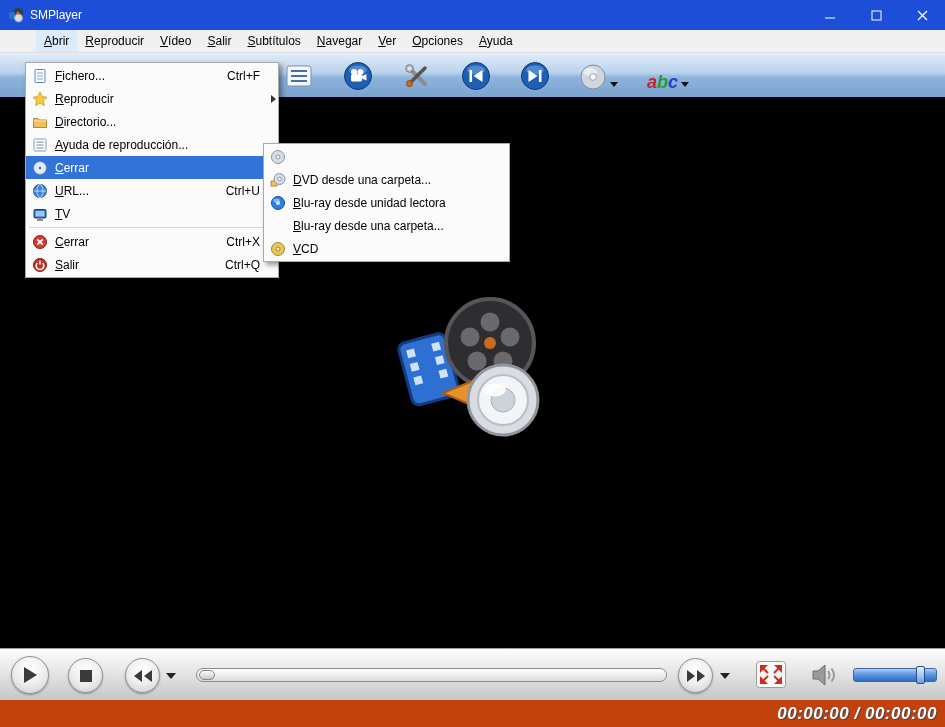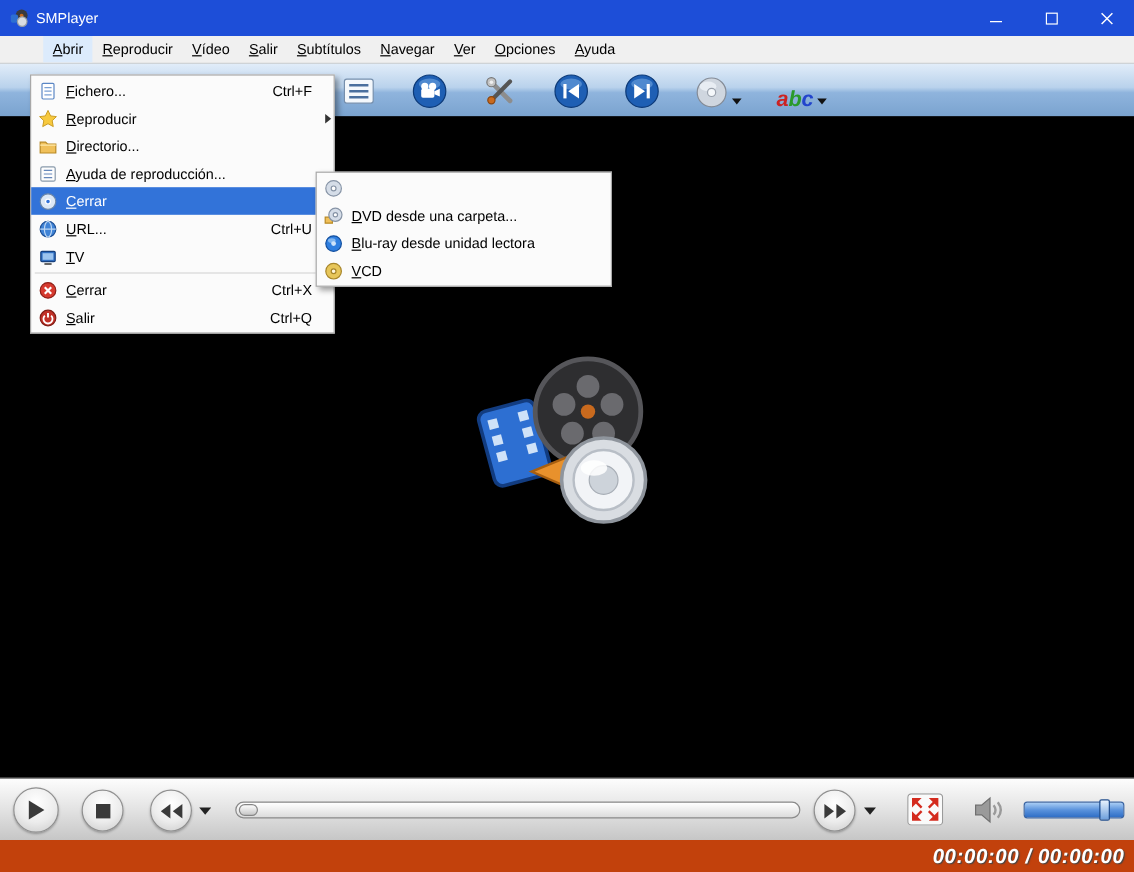--- a/index.html
+++ b/index.html
@@ -424,20 +424,24 @@
       <span class="mi-icon">
           <svg width="16" height="16">
             <circle cx="8" cy="8" r="6.5" fill="#2f7fe0" stroke="#134f9e"></circle>
             <ellipse cx="6.5" cy="5.5" rx="3.2" ry="2" fill="#8fc0f2" opacity="0.85"></ellipse>
             <circle cx="8" cy="8" r="2" fill="#cfe4fa"></circle>
           </svg>
         </span>
       <span class="mi-label">Blu-ray desde unidad lectora</span>
     </div>
     <div class="menu-item">
+      <span class="mi-icon"></span>
+      <span class="mi-label">Blu-ray desde una carpeta...</span>
+    </div>
+    <div class="menu-item">
       <span class="mi-icon">
           <svg width="16" height="16">
             <circle cx="8" cy="8" r="6.5" fill="#e7c65a" stroke="#a8862a"></circle>
             <circle cx="8" cy="8" r="2" fill="#fff7dd" stroke="#a8862a"></circle>
           </svg>
         </span>
       <span class="mi-label">VCD</span>
     </div>
   </div>
 

